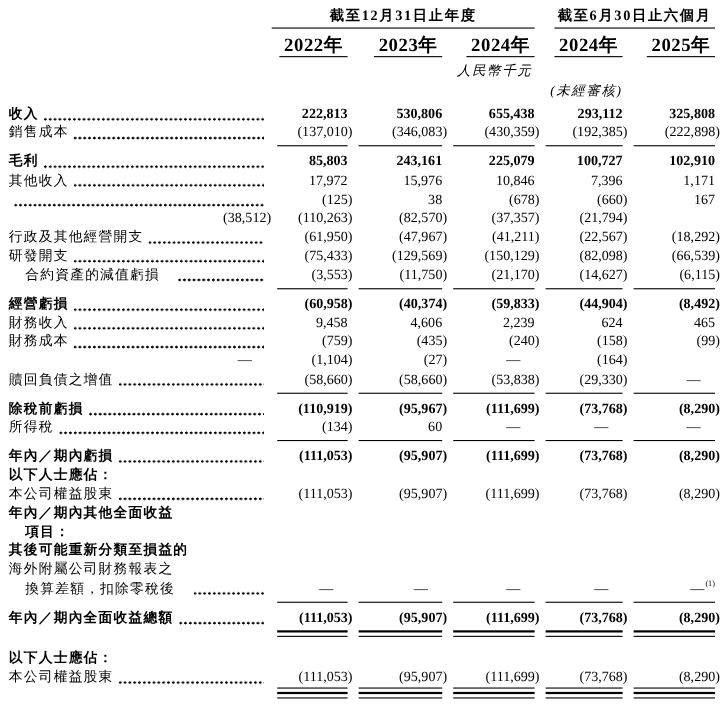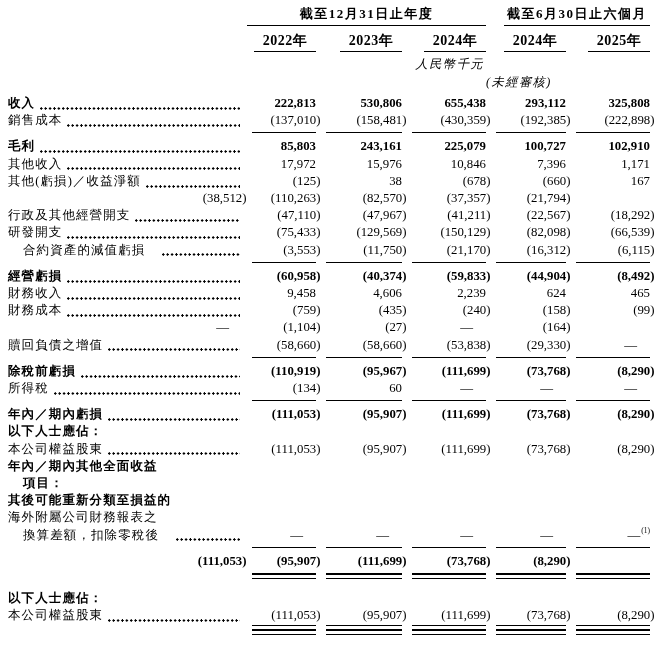--- a/index.html
+++ b/index.html
@@ -19,28 +19,28 @@
   .hg{
     text-align:center;font-weight:bold;font-size:13px;letter-spacing:1.5px;
     border-bottom:1.4px solid #000;padding-bottom:3px;line-height:16px;
     font-family:"Liberation Serif","DejaVu Serif",serif;
   }
   .hg1{grid-column:2/5;margin-left:5px;}
   .hg2{grid-column:5/7;margin-left:18px;}
   .hdr-years{margin-top:7px;}
   .yr{
     display:inline-block;min-width:58px;text-align:center;
-    font-weight:bold;font-size:14px;letter-spacing:.5px;
+    font-weight:bold;font-size:17px;letter-spacing:.5px;
     border-bottom:1.4px solid #000;padding:0 2px 3px 2px;line-height:15px;
   }
   .note{font-style:italic;font-size:12.2px;letter-spacing:1.5px;line-height:16px;}
   .unit-row{margin-top:4px;}
   .unit-cell{grid-column:4;text-align:right;padding-right:2px;}
   .unaud-row{margin-top:2px;}
-  .unaud-cell{grid-column:5;text-align:left;}
+  .unaud-cell{grid-column:5;text-align:right;}
   
   #tbody{margin-top:5px;}
   .cell.val{
     text-align:right;font-size:12.8px;line-height:17.2px;white-space:nowrap;
   }
   .cell.label{font-size:12.5px;line-height:17.2px;}
   .lline{display:flex;align-items:flex-end;}
   .lline .txt{white-space:nowrap;letter-spacing:1.1px;}
   .lline.indent{padding-left:15px;gap:12px;}
   .leader{
@@ -109,21 +109,21 @@
         <div class="cell val"><span class="num">325,808</span></div>
       </div>
       <div class="row">
         <div class="cell label">
           <div class="lline">
             <span class="txt">銷售成本</span>
             <span class="leader"></span>
           </div>
         </div>
         <div class="cell val"><span class="num paren">(137,010)</span></div>
-        <div class="cell val"><span class="num paren">(158,481)</span></div>
+        <div class="cell val"><span class="num paren">(346,083)</span></div>
         <div class="cell val"><span class="num paren">(430,359)</span></div>
         <div class="cell val"><span class="num paren">(192,385)</span></div>
         <div class="cell val"><span class="num paren">(222,898)</span></div>
       </div>
       <div class="row rulerow rule-single">
         <div class="cell label"></div>
         <div class="cell val">
           <div class="rl"></div>
         </div>
         <div class="cell val">
@@ -161,21 +161,20 @@
         </div>
         <div class="cell val"><span class="num">17,972</span></div>
         <div class="cell val"><span class="num">15,976</span></div>
         <div class="cell val"><span class="num">10,846</span></div>
         <div class="cell val"><span class="num">7,396</span></div>
         <div class="cell val"><span class="num">1,171</span></div>
       </div>
       <div class="row">
         <div class="cell label">
           <div class="lline">
-            <span class="txt">其他(虧損)／收益淨額</span>
             <span class="leader"></span>
           </div>
         </div>
         <div class="cell val"><span class="num paren">(125)</span></div>
         <div class="cell val"><span class="num">38</span></div>
         <div class="cell val"><span class="num paren">(678)</span></div>
         <div class="cell val"><span class="num paren">(660)</span></div>
         <div class="cell val"><span class="num">167</span></div>
       </div>
       <div class="row">
@@ -185,21 +184,21 @@
         <div class="cell val"><span class="num paren">(37,357)</span></div>
         <div class="cell val"><span class="num paren">(21,794)</span></div>
       </div>
       <div class="row">
         <div class="cell label">
           <div class="lline">
             <span class="txt">行政及其他經營開支</span>
             <span class="leader"></span>
           </div>
         </div>
-        <div class="cell val"><span class="num paren">(47,110)</span></div>
+        <div class="cell val"><span class="num paren">(61,950)</span></div>
         <div class="cell val"><span class="num paren">(47,967)</span></div>
         <div class="cell val"><span class="num paren">(41,211)</span></div>
         <div class="cell val"><span class="num paren">(22,567)</span></div>
         <div class="cell val"><span class="num paren">(18,292)</span></div>
       </div>
       <div class="row">
         <div class="cell label">
           <div class="lline">
             <span class="txt">研發開支</span>
             <span class="leader"></span>
@@ -214,21 +213,21 @@
       <div class="row">
         <div class="cell label">
           <div class="lline indent">
             <span class="txt">合約資產的減值虧損</span>
             <span class="leader"></span>
           </div>
         </div>
         <div class="cell val"><span class="num paren">(3,553)</span></div>
         <div class="cell val"><span class="num paren">(11,750)</span></div>
         <div class="cell val"><span class="num paren">(21,170)</span></div>
-        <div class="cell val"><span class="num paren">(16,312)</span></div>
+        <div class="cell val"><span class="num paren">(14,627)</span></div>
         <div class="cell val"><span class="num paren">(6,115)</span></div>
       </div>
       <div class="row rulerow rule-single">
         <div class="cell label"></div>
         <div class="cell val">
           <div class="rl"></div>
         </div>
         <div class="cell val">
           <div class="rl"></div>
         </div>
@@ -456,20 +455,26 @@
           <div class="rl"></div>
         </div>
         <div class="cell val">
           <div class="rl"></div>
         </div>
         <div class="cell val">
           <div class="rl"></div>
         </div>
       </div>
       <div class="row bold">
+        <div class="cell label">
+          <div class="lline">
+            <span class="txt">年內／期內全面收益總額</span>
+            <span class="leader"></span>
+          </div>
+        </div>
         <div class="cell val"><span class="num paren">(111,053)</span></div>
         <div class="cell val"><span class="num paren">(95,907)</span></div>
         <div class="cell val"><span class="num paren">(111,699)</span></div>
         <div class="cell val"><span class="num paren">(73,768)</span></div>
         <div class="cell val"><span class="num paren">(8,290)</span></div>
       </div>
       <div class="row rulerow rule-double">
         <div class="cell label"></div>
         <div class="cell val">
           <div class="rl"></div>

